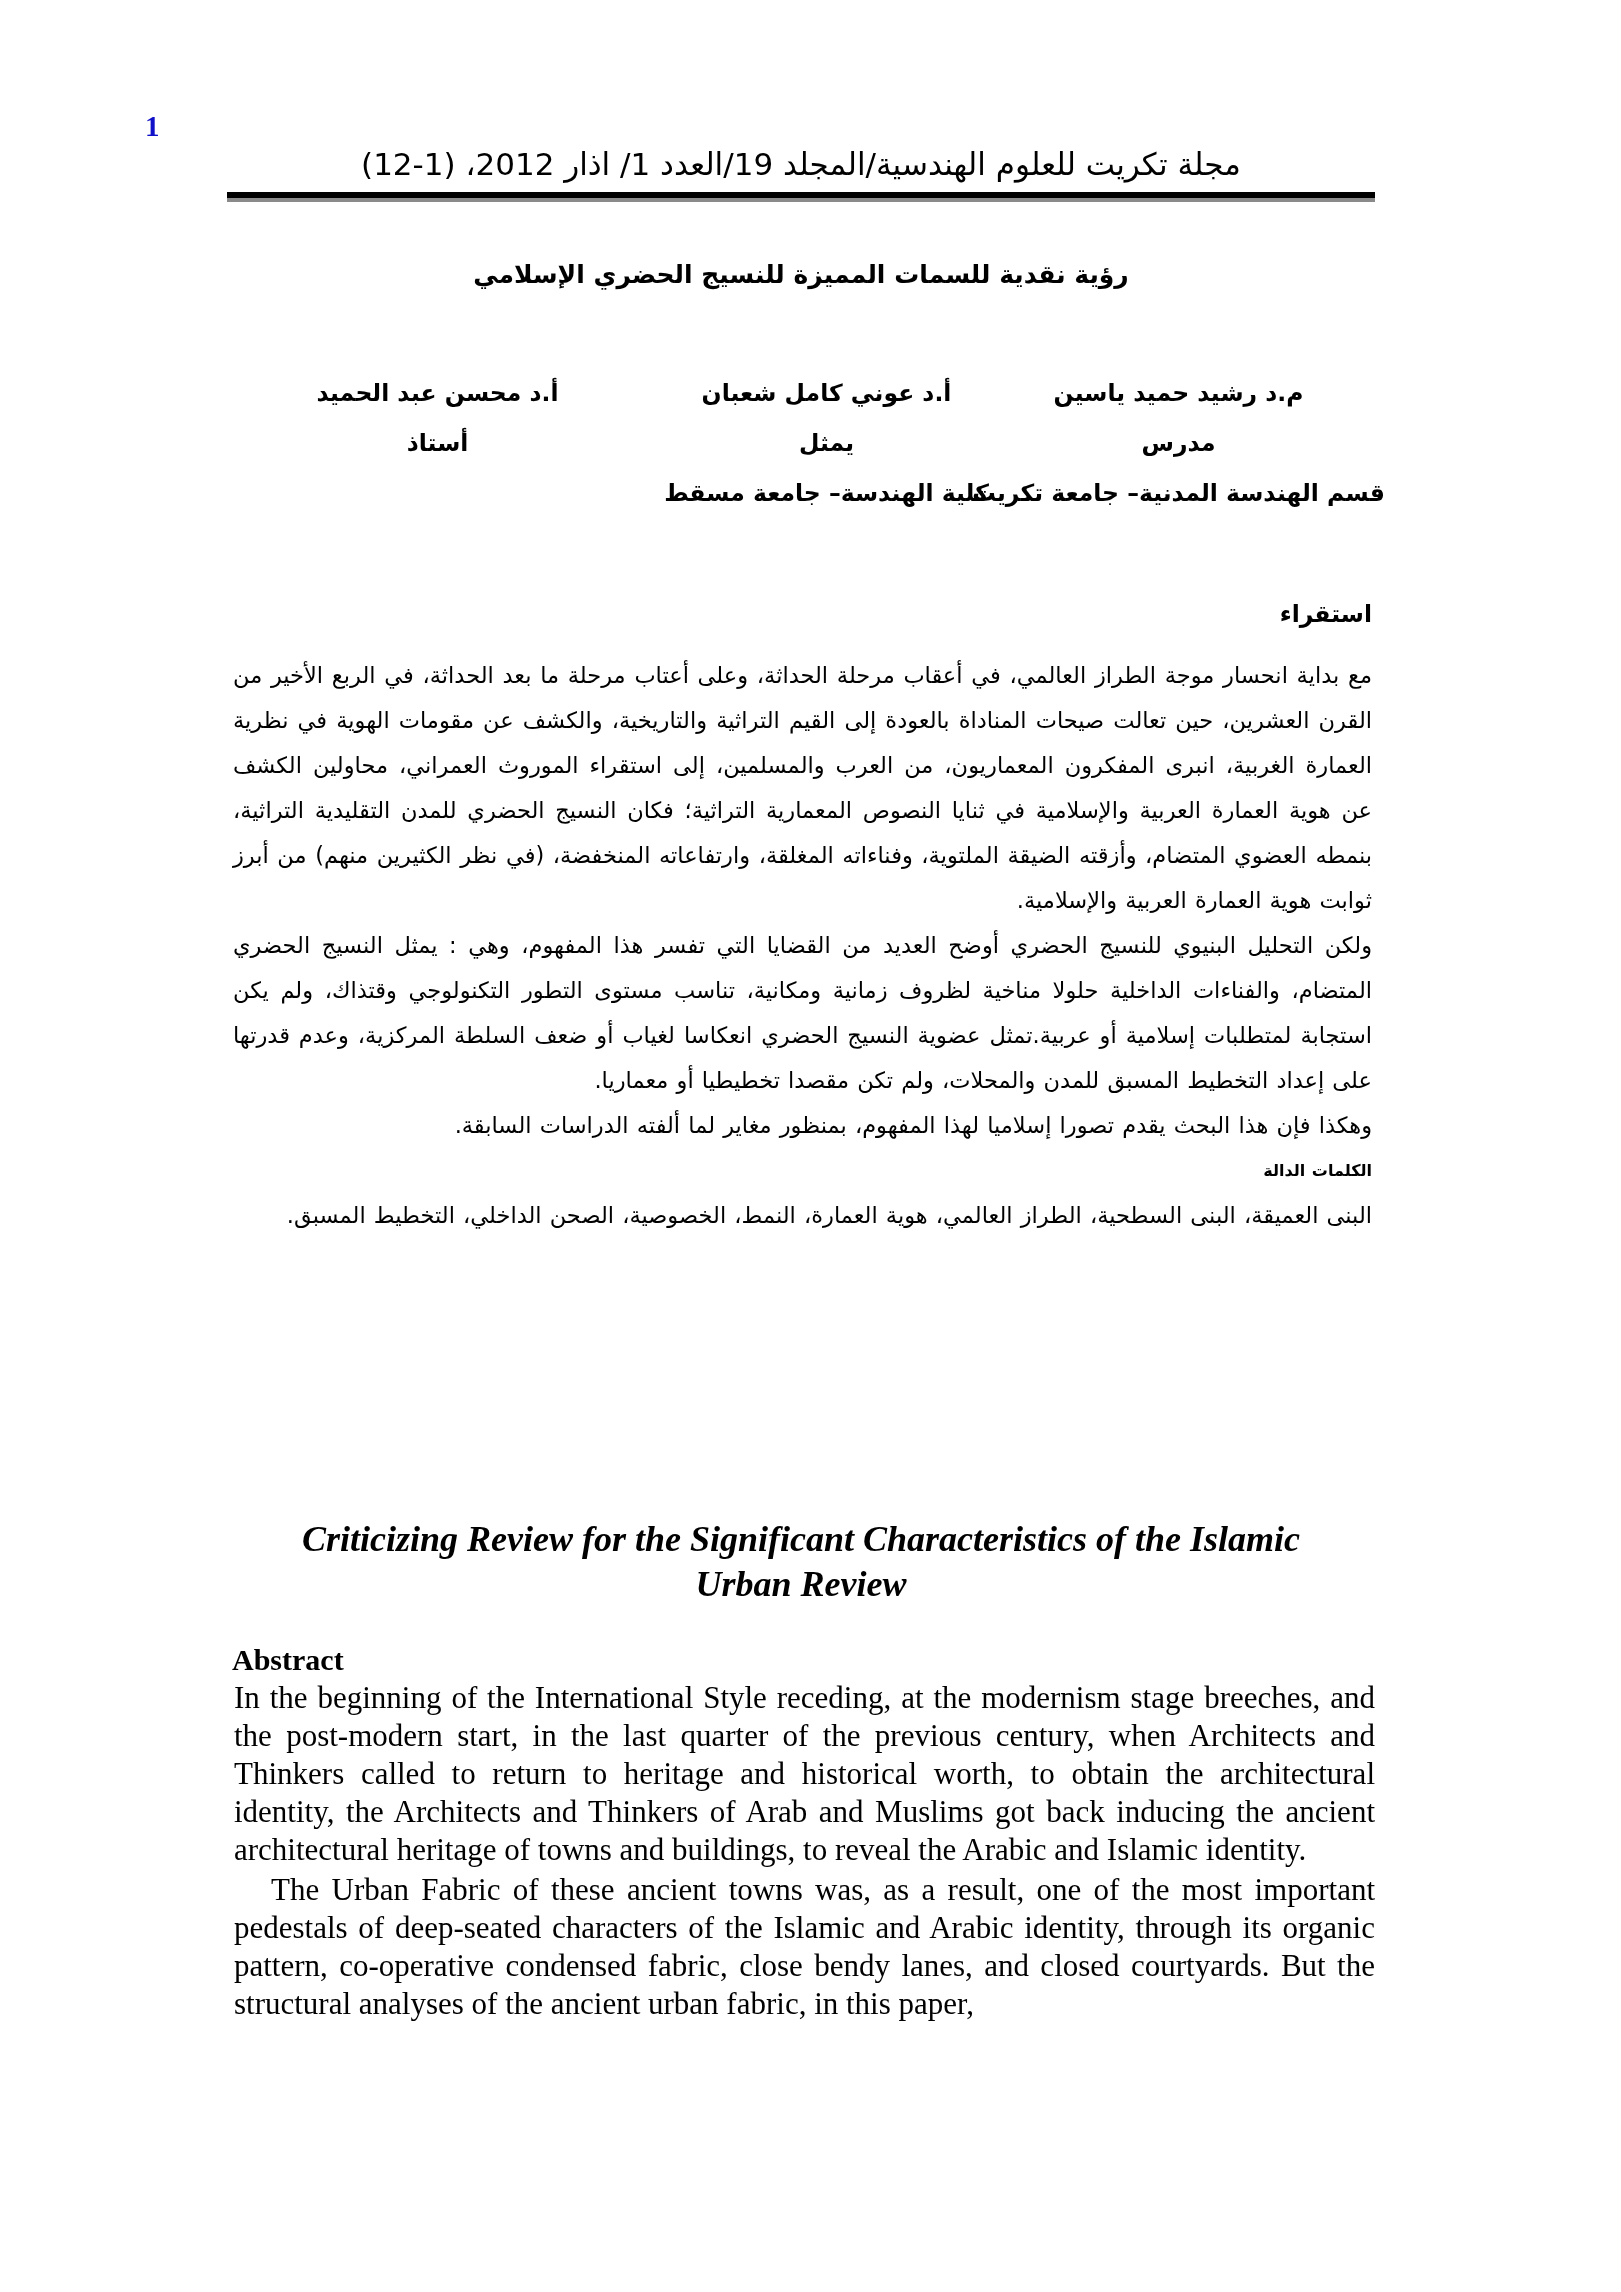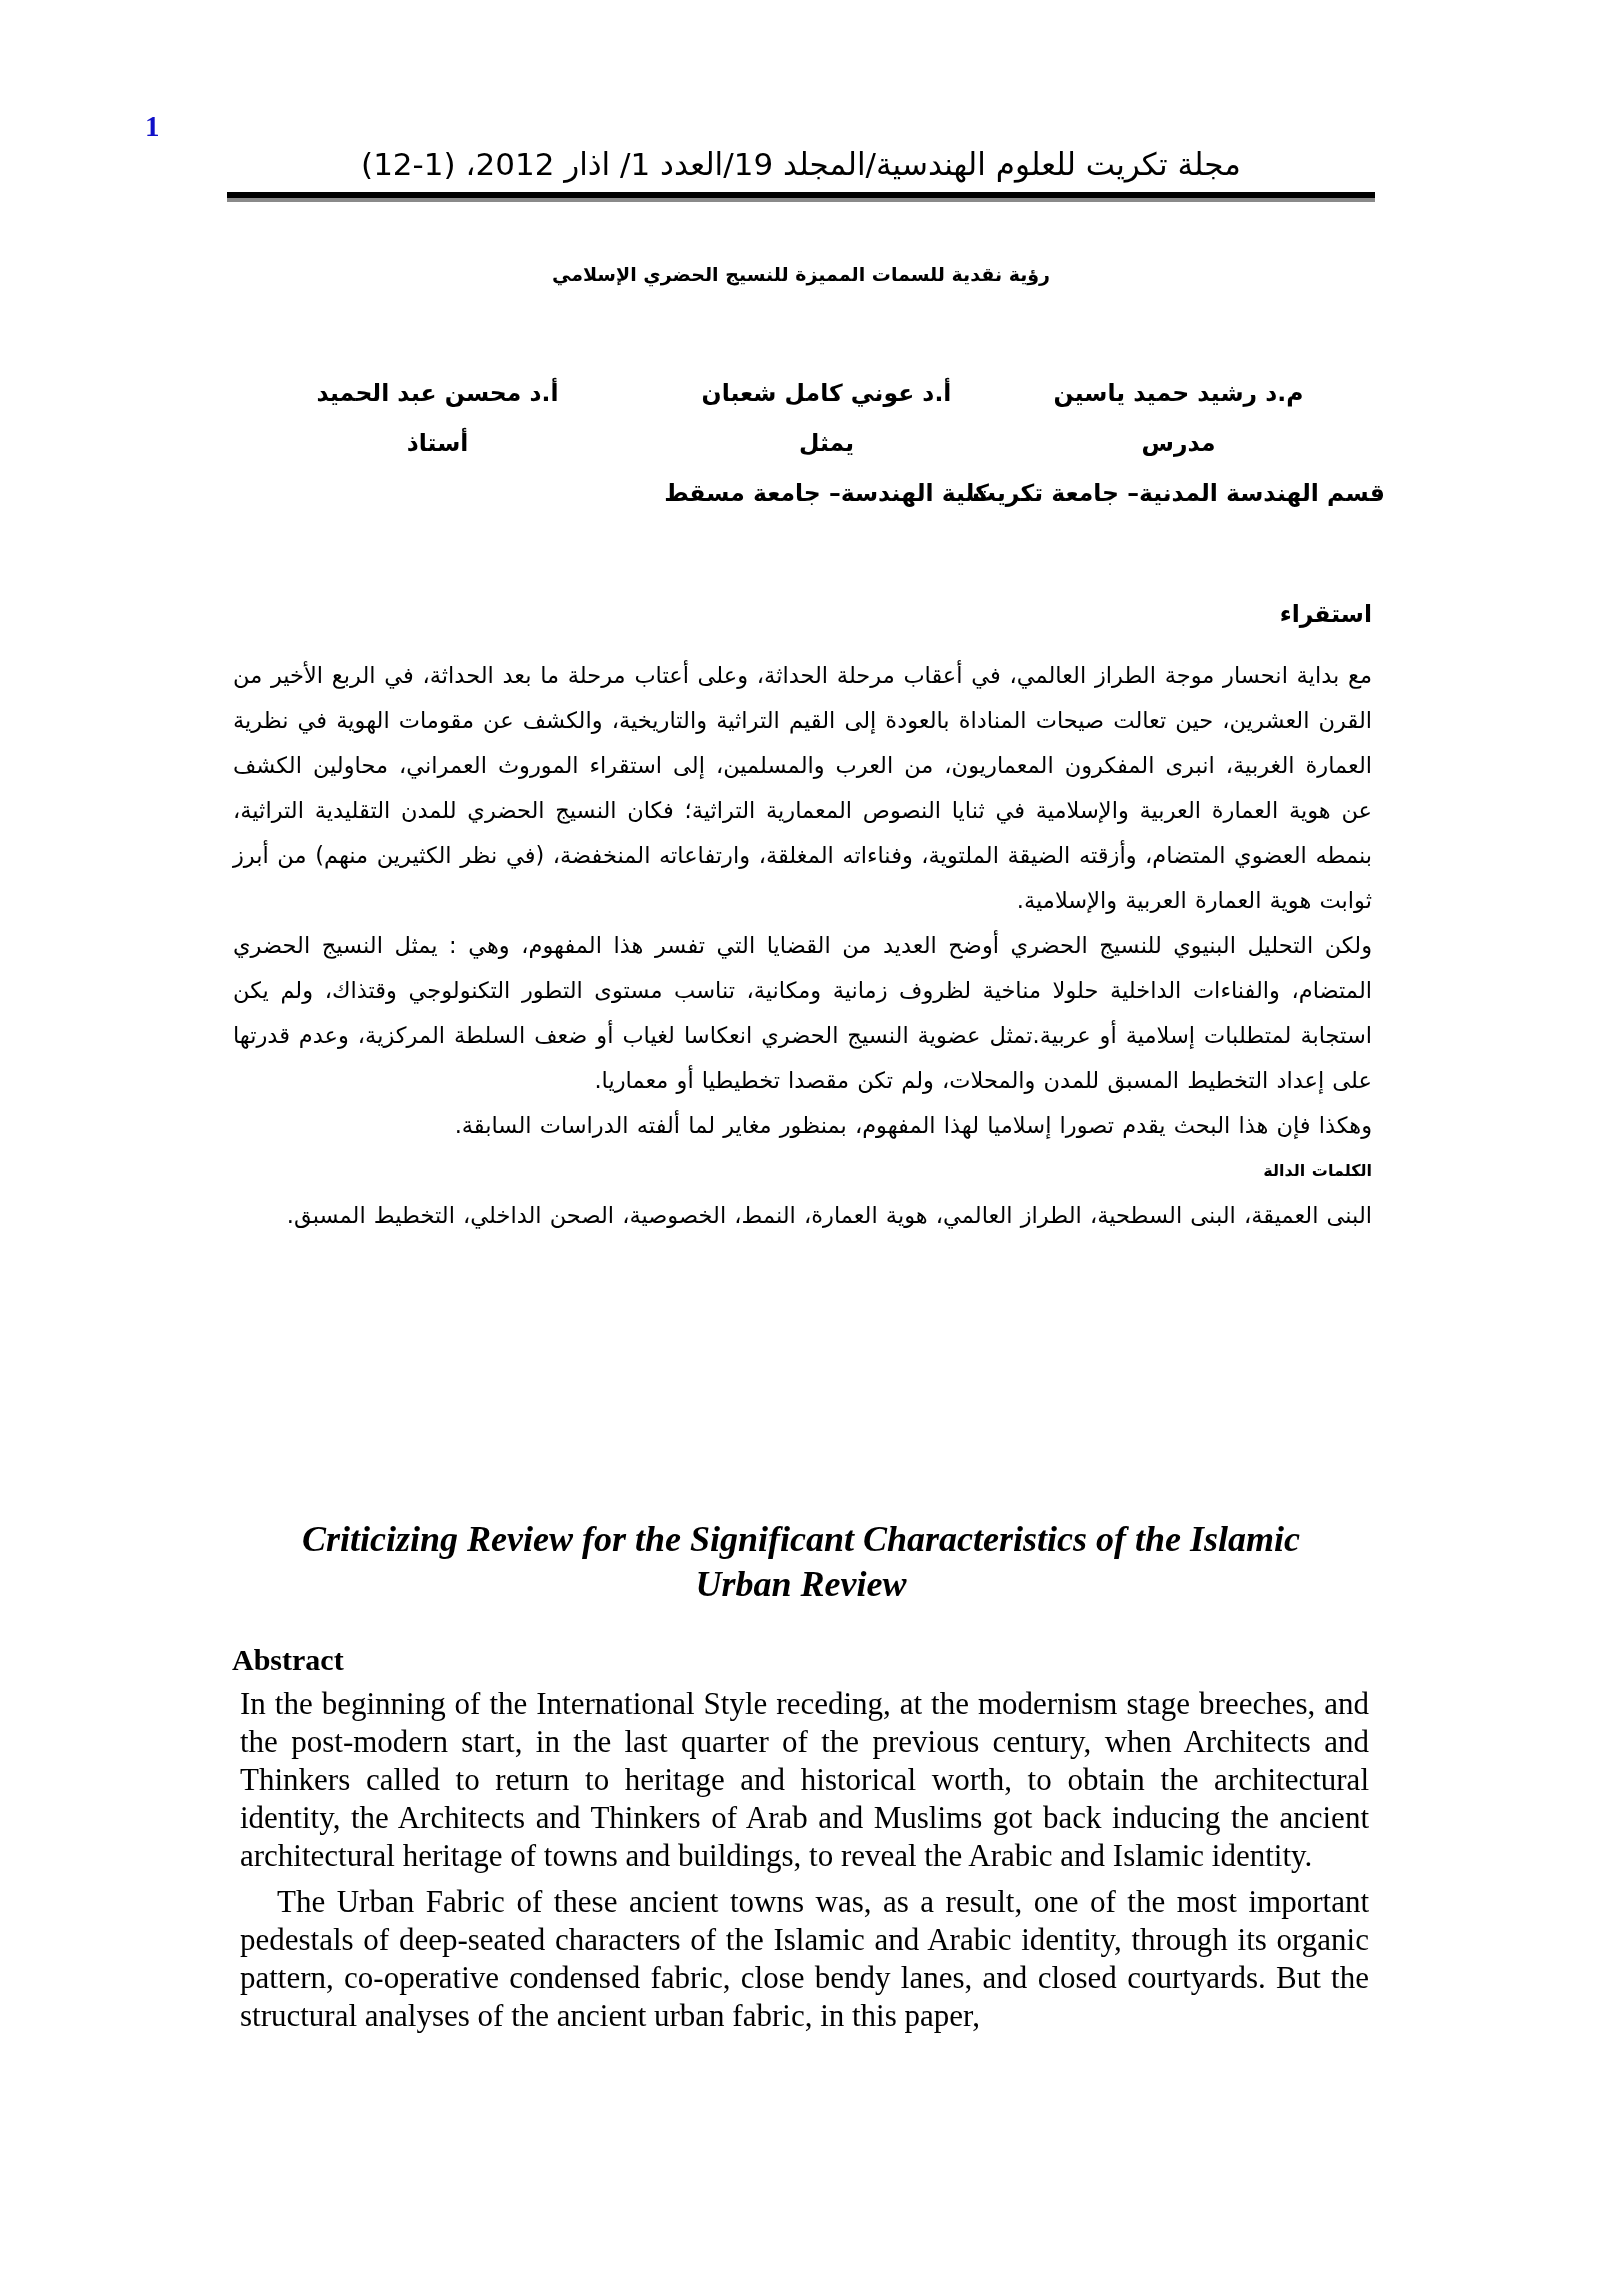--- a/index.html
+++ b/index.html
@@ -12,21 +12,21 @@
   .header {
     left: 227px; width: 1148px; top: 145px; text-align: center;
     direction: rtl; unicode-bidi: embed;
     font-family: "DejaVu Sans", sans-serif; font-weight: normal; font-size: 31px; line-height: 39px;
     letter-spacing: -0.5px;
   }
   .rule-black { left: 227px; width: 1148px; top: 192px; height: 5.9px; background: #000; }
   .rule-gray { left: 227px; width: 1148px; top: 198px; height: 3.9px; background: #8a8a8a; }
   .title-ar {
     left: 227px; width: 1148px; top: 253px; text-align: center; direction: rtl;
-    font-family: "DejaVu Sans", sans-serif; font-weight: bold; font-size: 19px; line-height: 43px;
+    font-family: "DejaVu Sans", sans-serif; font-weight: bold; font-size: 25px; line-height: 43px;
   }
   .author-col {
     top: 374px; width: 431px; text-align: center; direction: rtl;
     font-family: "DejaVu Sans", sans-serif; font-weight: bold; font-size: 23.5px;
   }
   .author-col div { height: 50px; line-height: 39px; white-space: nowrap; }
   .col1 { left: 963px; }
   .col2 { left: 611px; }
   .col3 { left: 222px; }
   .ar-section {
@@ -45,21 +45,21 @@
   }
   .en-abs-head {
     left: 232px; top: 1641px;
     font-family: "Liberation Serif", serif; font-weight: bold; font-size: 30px; line-height: 37px;
   }
   .en-body {
     left: 232px; width: 1145px; top: 1677px;
     font-family: "Liberation Serif", serif; font-size: 31px; line-height: 38px;
     text-align: justify;
   }
-  .en-body p { margin: 8px; }
+  .en-body p { margin: 2px; }
   .en-body p.indent { text-indent: 37px; }
 </style>
 </head>
 <body>
 
 <div class="abs page-num">1</div>
 
 <div class="abs header">مجلة تكريت للعلوم الهندسية/المجلد 19/العدد 1/ اذار 2012، (1-12)</div>
 <div class="abs rule-black"></div>
 <div class="abs rule-gray"></div>

